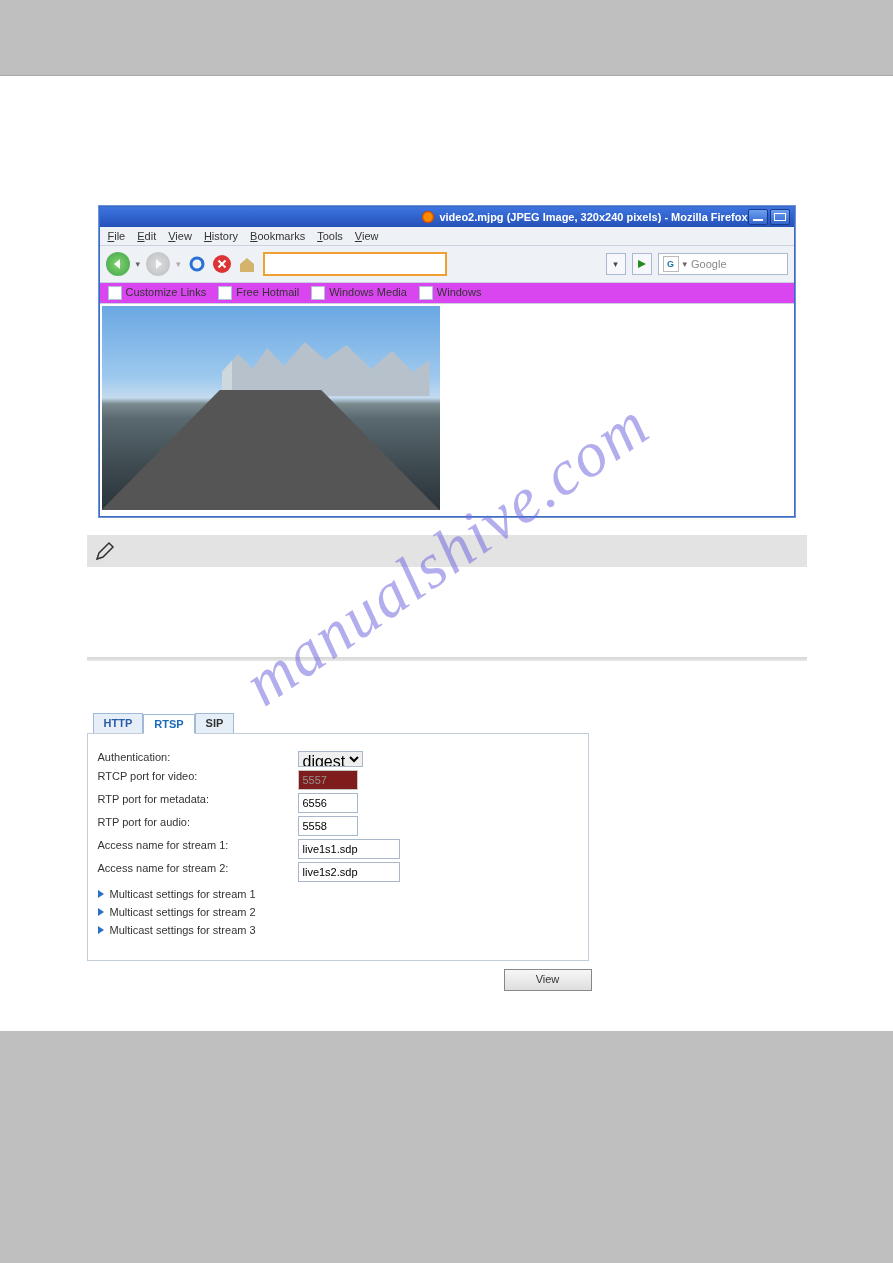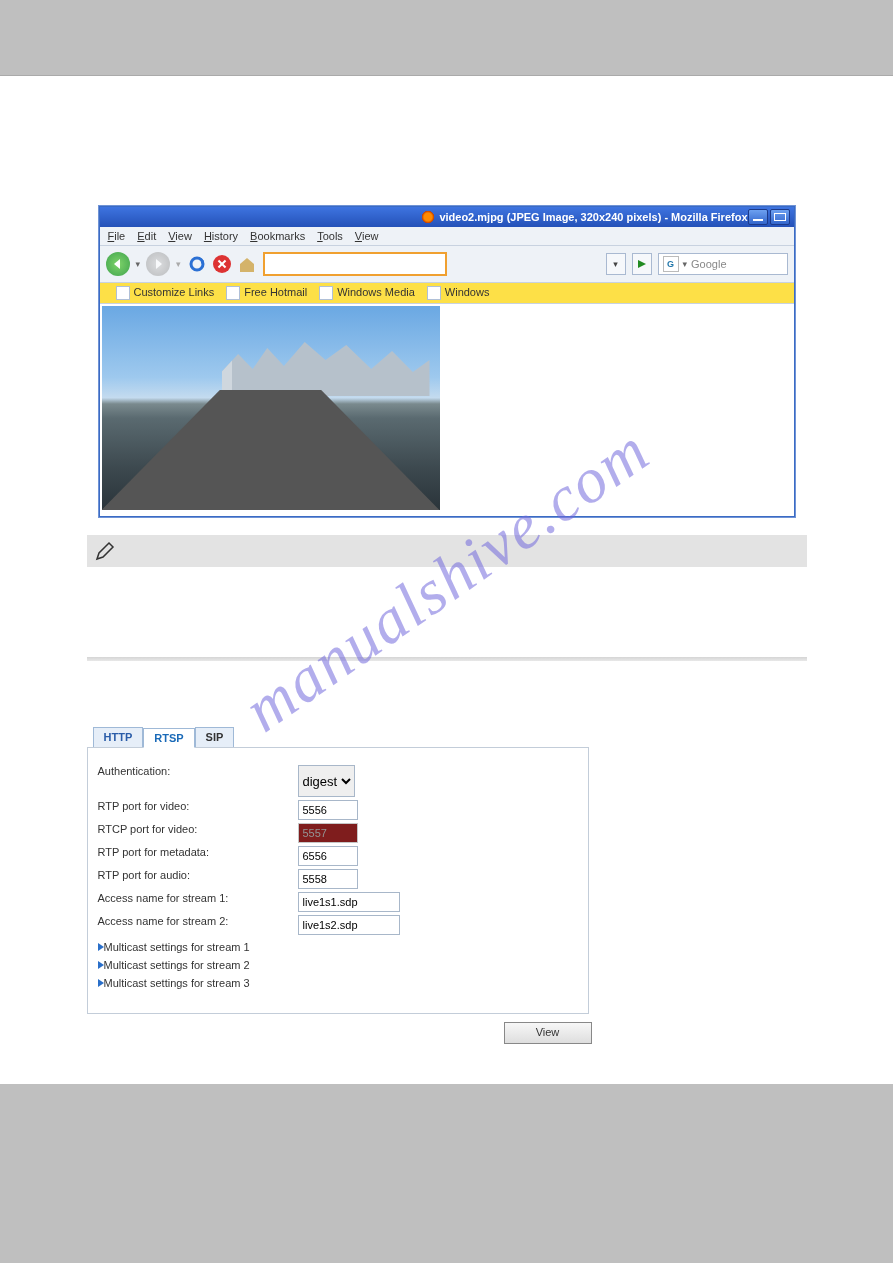--- a/index.html
+++ b/index.html
@@ -104,22 +104,22 @@
   }
   .go-btn { width:18px; height:20px; border:1px solid #a9b9d1; background:#f6f8fb; display:flex; align-items:center; justify-content:center;}
   .go-btn svg { fill:#228b22; width:10px; height:10px;}
   .search-box {
     display:flex; align-items:center; gap:4px;
     height:20px; border:1px solid #a9b9d1; background:#fff; padding:0 4px; width:120px;
   }
   .g-ico { width:14px;height:14px;border:1px solid #bbb;display:flex;align-items:center;justify-content:center;font-size:9px;color:#27a; font-weight:bold;}
   .bookmarks-bar {
     display:flex; gap:12px; align-items:center;
-    padding: 3px 16px;
-    background: #fde047;
+    padding: 3px 8px;
+    background: #d946ef;
     border-bottom: 1px solid #c8d2e0;
     font-size:11px; color:#333;
   }
   .bm-ico { width:12px;height:12px; background:#fff;border:1px solid #b0c0d7; margin-right:4px; display:inline-block; vertical-align:middle;}
   .viewport { background:#fff; padding:2px 2px 6px 2px; }
   .camera-image {
     width: 338px;
     height: 204px;
     background:
       linear-gradient(180deg, #6aa8e3 0%, #9ec9ee 35%, #c4dbef 45%, #7a8a8e 48%, #5a6a70 55%, #3c484e 80%, #2a343a 100%);
@@ -189,26 +189,26 @@
     width:50px;
     height:18px;
     border:1px solid #a8b7c9;
     font-size:11px;
     padding:0 4px;
     background:#fff;
   }
   .field-input.wide { width:92px; }
   .field-input.disabled { background:#7f1d1d; color:#939393; border-color:#c6c6c6;}
   .field-select {
-    height:32px;
-    font-size:13px;
+    height:16px;
+    font-size:16px;
     border:1px solid #a8b7c9;
   }
   .expand-row {
-    display:flex; align-items:center; 
+    display:flex; align-items:center; gap:6px;
     margin:6px 0; font-size:11px;
   }
   .arrow-right {
     width:0;height:0;border-top:4px solid transparent;border-bottom:4px solid transparent;border-left:6px solid #2a6fc9;
   }
   .save-btn {
     display:block;
     width:86px;
     height:20px;
     margin: 8px 0 0 auto;
@@ -327,39 +327,35 @@
       <div class="note-strip">
         <span class="pencil-icon">
           <svg viewBox="0 0 20 20">
               <path d="M2 18l2-6L14 2l4 4L8 16l-6 2z" fill="none" stroke="#333" stroke-width="1.5"></path>
             </svg>
         </span>
       </div>
 
       <div class="divider"></div>
 
-      <div style="margin-top:66px;">
+      <div style="margin-top:52px;">
         <div class="tabs">
           <div class="tab inactive1">HTTP</div>
           <div class="tab active">RTSP</div>
           <div class="tab">SIP</div>
         </div>
 
         <div class="panel">
           <div class="field-row">
             <div class="field-label">Authentication:</div>
             <select class="field-select">
               <option>digest</option>
             </select>
           </div>
           <div class="field-row">
-            <div class="field-label">RTP port for video:</div>
-            <input class="field-input" value="5556" style="">
-          </div>
-          <div class="field-row">
             <div class="field-label">RTCP port for video:</div>
             <input class="field-input disabled" disabled="" value="5557" style="">
           </div>
           <div class="field-row">
             <div class="field-label">RTP port for metadata:</div>
             <input class="field-input" value="6556" style="">
           </div>
           <div class="field-row">
             <div class="field-label">RTP port for audio:</div>
             <input class="field-input" value="5558" style="">

